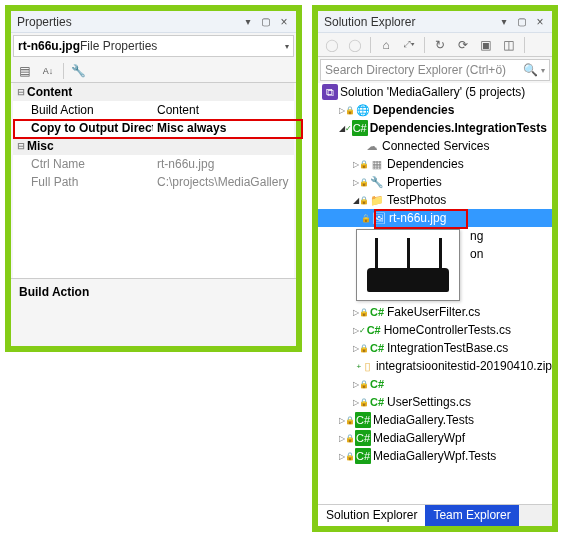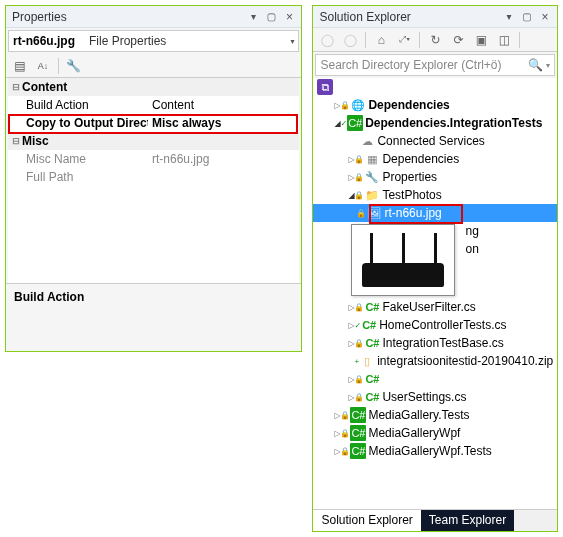--- a/index.html
+++ b/index.html
@@ -1,29 +1,29 @@
 <!DOCTYPE html>
 <html><head>
 <meta charset="utf-8">
 <style>
   * { box-sizing: border-box; margin: 0; padding: 0; font-family: "Segoe UI", Tahoma, sans-serif; }
   body { background: #fff; font-size: 12px; display: flex; gap: 10px; padding: 5px; }
   
-  .panel { border: 1px solid #84cc16; background: #f5f5f5; display: flex; flex-direction: column; }
+  .panel { border: 6px solid #84cc16; background: #f5f5f5; display: flex; flex-direction: column; }
   .panel.props { width: 298px; height: 347px; }
   .panel.sol { width: 246px; height: 527px; }
   
   .titlebar { background: #eff3f8; border-bottom: 1px solid #d8e0ea; height: 22px; display: flex; align-items: center; padding: 0 4px 0 6px; font-size: 12px; color: #333; }
   .titlebar .ttl { flex: 1; }
   .titlebar .ctl { width: 16px; height: 16px; display: flex; align-items: center; justify-content: center; color: #555; font-size: 10px; cursor: default; margin-left: 2px; }
   .titlebar .ctl.x { font-size: 12px; }
   
   .combo { height: 22px; background: #fff; border: 1px solid #ccc; margin: 2px; display: flex; align-items: center; padding: 0 4px; font-size: 12px; }
   .combo .fn { font-weight: bold; }
-  .combo .desc { margin-left: 14px; color: #333; }
+  .combo .desc { margin-left: 0; color: #333; }
   .combo .arrow { margin-left: auto; font-size: 8px; color: #555; }
   
   .toolbar { height: 24px; display: flex; align-items: center; padding: 0 4px; gap: 3px; border-bottom: 1px solid #ccc; background: #f5f5f5; }
   .toolbar .tbtn { width: 20px; height: 20px; display: flex; align-items: center; justify-content: center; color: #555; font-size: 12px; border: 1px solid transparent; }
   .toolbar .sep { width: 1px; height: 16px; background: #ccc; margin: 0 2px; }
   
   .grid { flex: 1; background: #fff; margin: 0 2px; display: flex; flex-direction: column; font-size: 12px; }
   .cat { display: flex; align-items: center; height: 18px; background: #f0f0f0; padding-left: 2px; font-weight: bold; }
   .cat .exp { width: 12px; font-size: 9px; color: #888; text-align: center; }
   .row { display: flex; height: 18px; }
@@ -54,21 +54,21 @@
   
   .tooltip { position: absolute; left: 38px; top: 106px; width: 104px; background: #fff; border: 1px solid #888; padding: 4px; box-shadow: 1px 1px 3px rgba(0,0,0,0.2); }
   .router { width: 94px; height: 62px; position: relative; margin: 0 auto; }
   .rbody { position: absolute; bottom: 4px; left: 6px; width: 82px; height: 24px; background: #111; border-radius: 4px 4px 2px 2px; }
   .ant { position: absolute; bottom: 26px; width: 3px; height: 32px; background: #111; }
   .a1 { left: 14px; } .a2 { left: 46px; } .a3 { left: 78px; }
   
   .bottabs { height: 22px; display: flex; background: #f0f0f0; border-top: 1px solid #ccc; }
   .btab { padding: 3px 8px; font-size: 12px; }
   .btab.active { background: #fff; }
-  .btab.inact { background: #0f172a; color: #fff; }
+  .btab.inact { background: #1d4ed8; color: #fff; }
   
   .ic-cs { color: #17a217; font-weight: bold; font-size: 9px; }
   .ic-csp { background: #17a217; color: #fff; font-size: 8px; padding: 0 1px; border-radius: 1px; }
   .ic-fld { color: #e8b54a; }
   .ic-zip { color: #e8b54a; }
   .ic-pill { background: #6a3fb5; color: #fff; font-size: 8px; border-radius: 2px; padding: 0 2px; }
   .lock { font-size: 8px; margin-left: -3px; color: #5b7bcc; }
 </style>
 </head>
 <body>
@@ -103,25 +103,26 @@
       </div>
       <div class="row hot">
         <div class="lbl">Copy to Output Directory</div>
         <div class="val">Misc always</div>
       </div>
       <div class="cat">
         <span class="exp">⊟</span>
         <span>Misc</span>
       </div>
       <div class="row dis">
-        <div class="lbl">Misc Name</div>
+        <div class="lbl">Ctrl Name</div>
         <div class="val">rt-n66u.jpg</div>
       </div>
       <div class="row dis">
         <div class="lbl">Full Path</div>
+        <div class="val">C:\projects\MediaGallery</div>
       </div>
     </div>
     <div class="redbox" style="left:2px;top:36px;width:290px;height:20px;"></div>
   </div>
   <div class="desc-pane">
     <div class="dt">Build Action</div>
   </div>
 </div>
 
 <div class="panel sol">
@@ -145,20 +146,21 @@
     <span class="sep"></span>
   </div>
   <div class="search">
     <span>Search Directory Explorer (Ctrl+ö)</span>
     <span class="mag">🔍</span>
     <span class="drop">▾</span>
   </div>
   <div class="tree">
     <div class="node in0">
       <span class="ico ic-pill">⧉</span>
+      <span>Solution 'MediaGallery' (5 projects)</span>
     </div>
     <div class="node in1">
       <span class="exp">▷</span>
       <span class="lock">🔒</span>
       <span class="ico" style="color:#3a9e3a;">🌐</span>
       <b>Dependencies</b>
     </div>
     <div class="node in1">
       <span class="exp" style="color:#333;">◢</span>
       <span class="lock" style="color:#1a8c1a;">✓</span>

